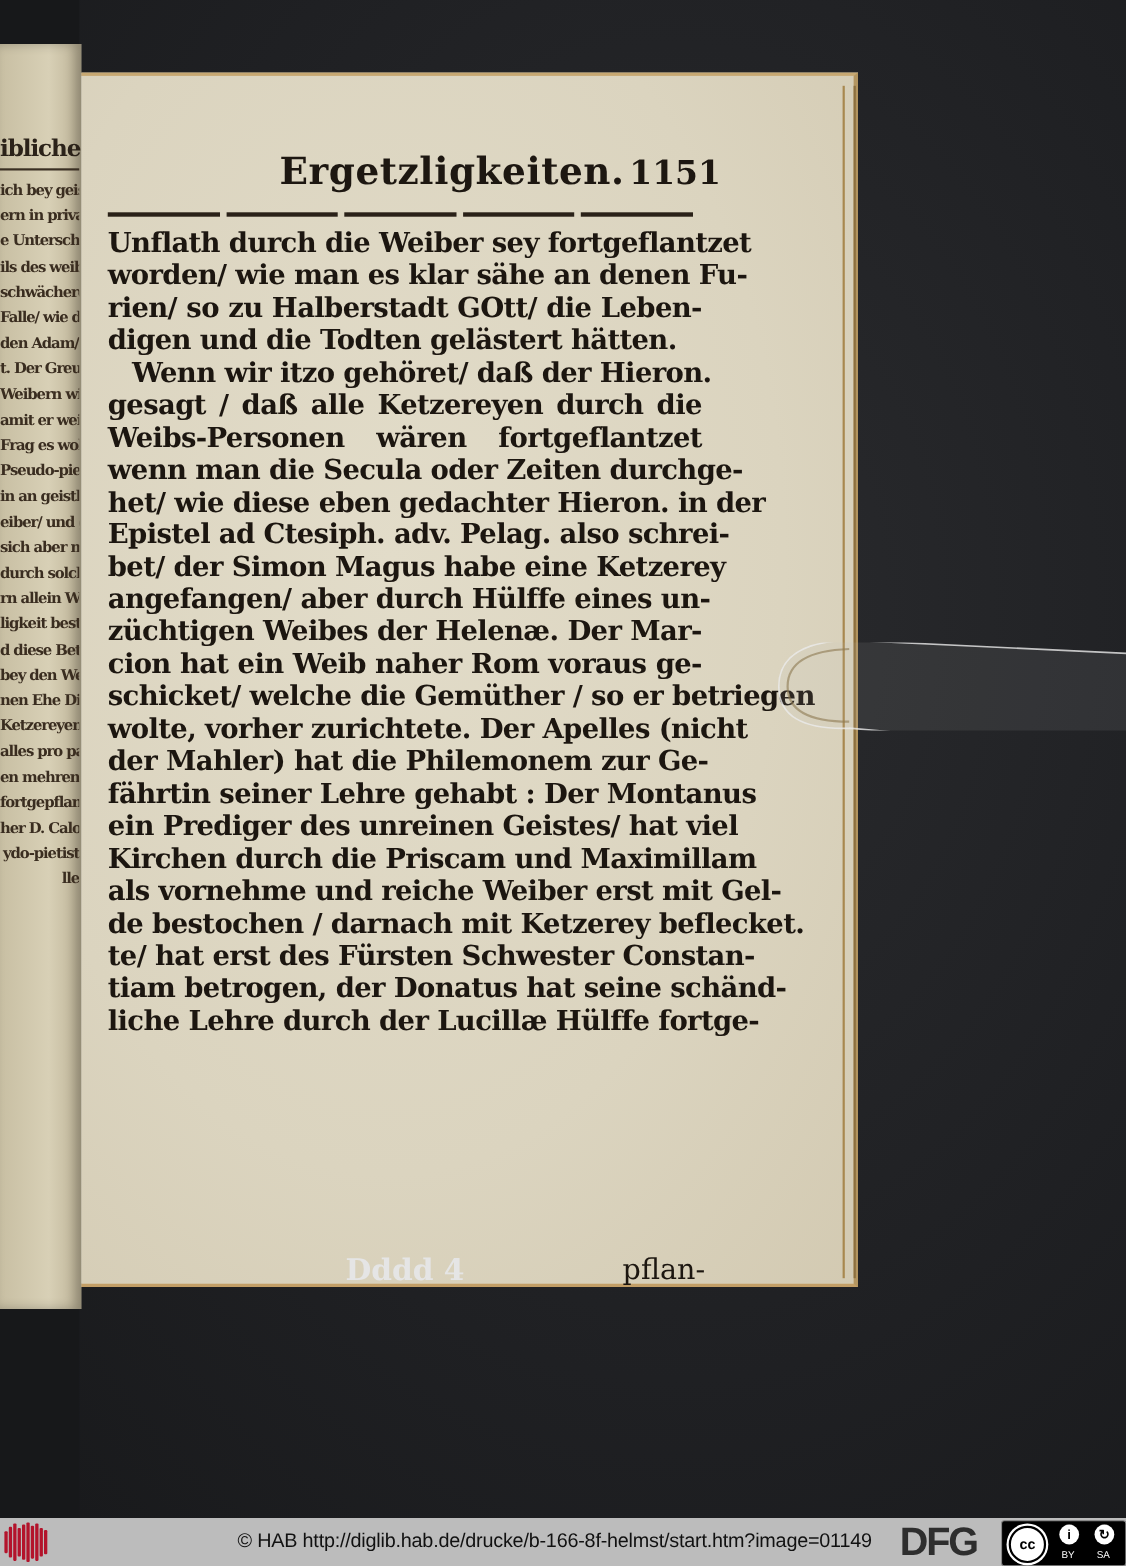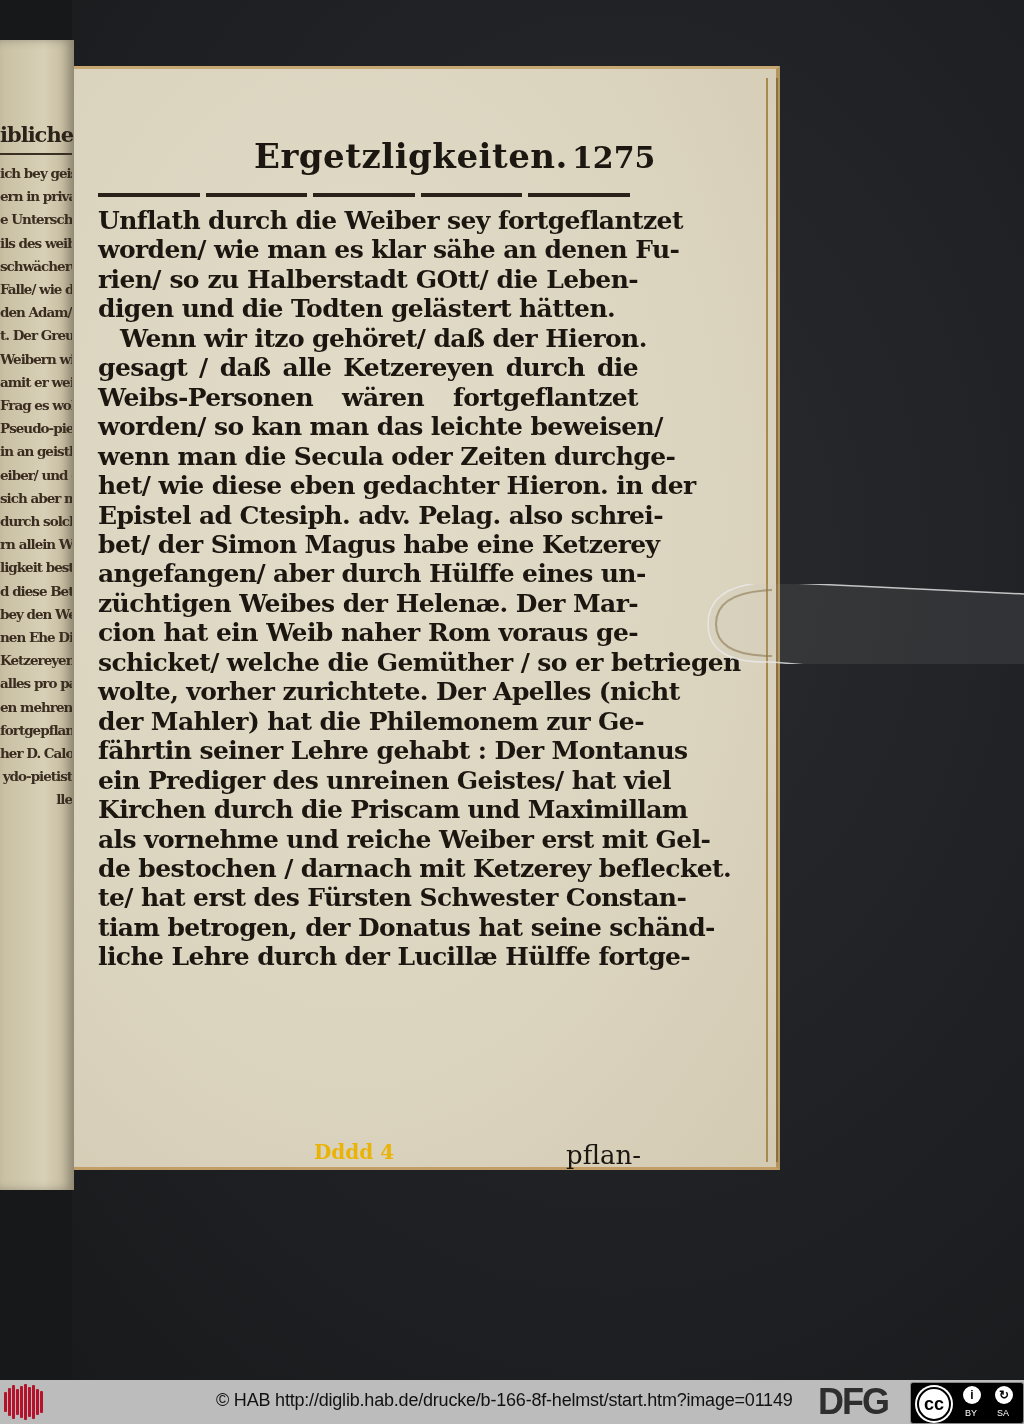--- a/index.html
+++ b/index.html
@@ -20,30 +20,30 @@
     border-right:4px solid #b39560; border-top:3px solid #c7a872; border-bottom:3px solid #c29e66; }
   .page-edge { position:absolute; left:766px; top:78px; width:8px; height:1084px; border-left:2px solid #a8884f; border-right:2px solid #8c6f3e; }
   .running-head { position:absolute; left:254px; top:136px; font-family:"DejaVu Serif", serif; font-weight:bold; font-size:34px; color:#1d1711; letter-spacing:0.5px; }
   .page-number { position:absolute; left:572px; top:140px; font-family:"DejaVu Serif", serif; font-weight:bold; font-size:30px; color:#1d1711; }
   .head-rule { position:absolute; left:98px; top:193px; width:532px; height:4px; display:flex; gap:6px; }
   .head-rule span { flex:1; background:#2a2118; height:4px; }
   .body-text { position:absolute; left:98px; top:206px; width:540px; }
   .line { font-family:"DejaVu Serif", serif; font-weight:bold; font-size:25px; line-height:29.45px; color:#1c1610; white-space:nowrap; text-align:justify; text-align-last:justify; letter-spacing:-0.6px; }
   .line.indent { padding-left:22px; }
   .line.last { text-align-last:left; }
-  .signature { position:absolute; left:314px; top:1140px; font-family:"DejaVu Serif", serif; font-weight:bold; font-size:20px; color:#eab308; }
+  .signature { position:absolute; left:314px; top:1140px; font-family:"DejaVu Serif", serif; font-weight:bold; font-size:27px; color:#e5e5e5; }
   .catchword { position:absolute; left:566px; top:1140px; font-family:"DejaVu Serif", serif; font-weight:normal; font-size:26px; color:#1c1610; }
   .page-clip { position:absolute; left:706px; top:584px; width:318px; height:80px; }
   .footer-bar { position:absolute; left:0; top:1380px; width:1024px; height:44px; background:#bcbcbc; }
   .hab-logo { position:absolute; left:4px; top:4px; width:40px; height:36px; display:flex; gap:1px; align-items:center; }
   .hab-logo i { display:block; width:3px; background:#b3132b; border-radius:1px; }
   .footer-text { position:absolute; left:216px; top:10px; font-family:"Liberation Sans", sans-serif; font-size:18px; color:#111; letter-spacing:-0.2px; }
   .dfg-logo { position:absolute; left:818px; top:4px; font-family:"Liberation Sans", sans-serif; font-weight:bold; font-size:36px; line-height:36px; color:#2e2e2e; letter-spacing:-2px;text-align:right; }
   .cc-badge { position:absolute; left:910px; top:2px; width:112px; height:40px; background:#000; border:1px solid #888; border-radius:3px; }
-  .cc-badge .cc { position:absolute; left:6px; top:4px; width:30px; height:30px; border-radius:50%; background:#fff; border:2px solid #000; box-shadow:0 0 0 2px #fff; font-family:"Liberation Sans", sans-serif; font-weight:bold; font-size:18px; color:#000; text-align:center; line-height:30px; }
+  .cc-badge .cc { position:absolute; left:6px; top:4px; width:30px; height:30px; border-radius:50%; background:#fff; border:2px solid #000; box-shadow:0 0 0 2px #fff; font-family:"Liberation Sans", sans-serif; font-weight:bold; font-size:13px; color:#000; text-align:center; line-height:30px; }
   .cc-badge .icon { position:absolute; top:3px; width:18px; height:18px; border-radius:50%; background:#fff; color:#000; font-family:"Liberation Sans", sans-serif; font-weight:bold; font-size:12px; text-align:center; line-height:18px; }
   .cc-badge .lbl { position:absolute; top:25px; font-family:"Liberation Sans", sans-serif; font-size:9px; color:#fff; }
 </style>
 </head>
 <body>
 
 <div class="backdrop"></div>
 <div class="backdrop-left"></div>
 
 <div class="left-page">
@@ -78,38 +78,37 @@
       <div class="lp-line">her D. Calo</div>
       <div class="lp-line">ydo-pietist</div>
       <div class="lp-line">lle</div>
     </div>
 </div>
 
 <div class="page"></div>
 <div class="page-edge"></div>
 
 <div class="running-head">Ergetzligkeiten.</div>
-<div class="page-number">1275</div>
+<div class="page-number">1151</div>
 <div class="head-rule">
   <span></span>
     <span></span>
     <span></span>
     <span></span>
     <span></span>
 </div>
 
 <div class="body-text" id="body-text">
     <div class="line">Unflath durch die Weiber sey fortgeflantzet</div>
     <div class="line">worden/ wie man es klar sähe an denen Fu-</div>
     <div class="line">rien/ so zu Halberstadt GOtt/ die Leben-</div>
     <div class="line last">digen und die Todten gelästert hätten.</div>
     <div class="line indent">Wenn wir itzo gehöret/ daß der Hieron.</div>
     <div class="line">gesagt / daß alle Ketzereyen durch die</div>
     <div class="line">Weibs-Personen wären fortgeflantzet</div>
-    <div class="line">worden/ so kan man das leichte beweisen/</div>
     <div class="line">wenn man die Secula oder Zeiten durchge-</div>
     <div class="line">het/ wie diese eben gedachter Hieron. in der</div>
     <div class="line">Epistel ad Ctesiph. adv. Pelag. also schrei-</div>
     <div class="line">bet/ der Simon Magus habe eine Ketzerey</div>
     <div class="line">angefangen/ aber durch Hülffe eines un-</div>
     <div class="line">züchtigen Weibes der Helenæ.  Der Mar-</div>
     <div class="line">cion hat ein Weib naher Rom voraus ge-</div>
     <div class="line">schicket/ welche die Gemüther / so er betriegen</div>
     <div class="line">wolte, vorher zurichtete.  Der Apelles (nicht</div>
     <div class="line">der Mahler) hat die Philemonem zur Ge-</div>

